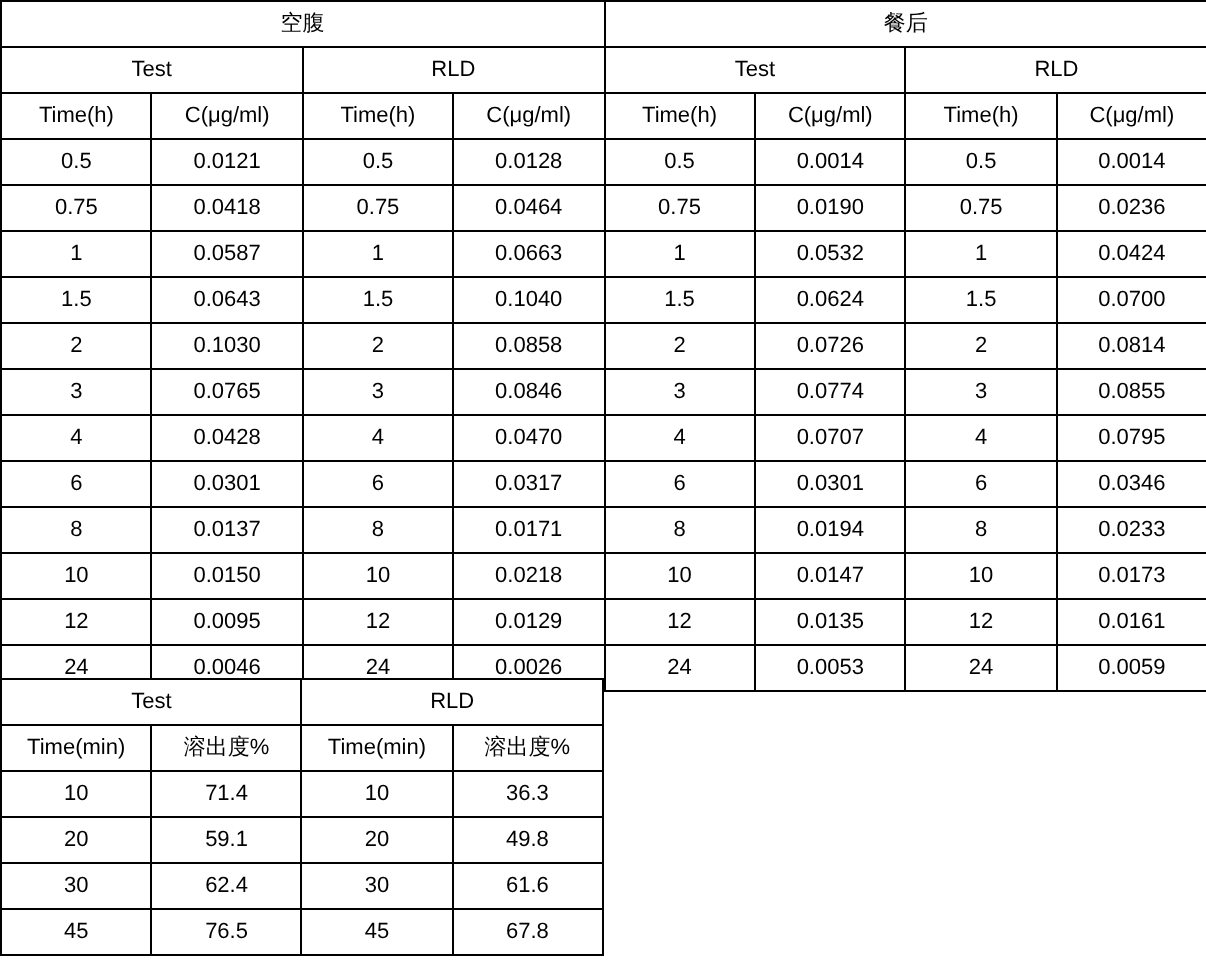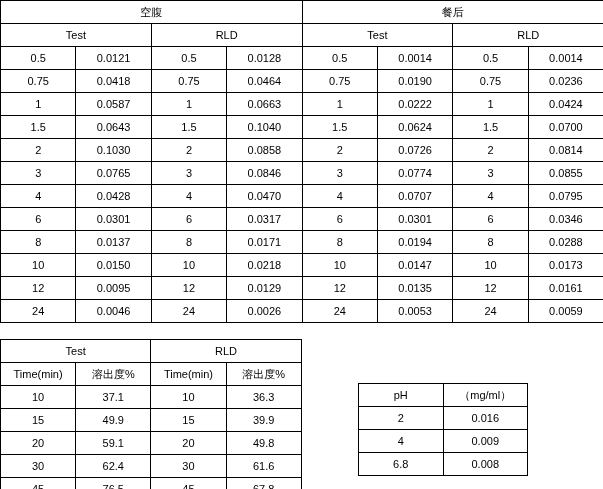--- a/index.html
+++ b/index.html
@@ -94,20 +94,30 @@
         <tr>
           <td colspan="4">空腹</td>
           <td colspan="4">餐后</td>
         </tr>
         <tr>
           <td colspan="2">Test</td>
           <td colspan="2">RLD</td>
           <td colspan="2">Test</td>
           <td colspan="2">RLD</td>
         </tr>
+        <tr>
+          <td>Time(h)</td>
+          <td>C(μg/ml)</td>
+          <td>Time(h)</td>
+          <td>C(μg/ml)</td>
+          <td>Time(h)</td>
+          <td>C(μg/ml)</td>
+          <td>Time(h)</td>
+          <td>C(μg/ml)</td>
+        </tr>
 
         <tr>
           <td>0.5</td>
           <td>0.0121</td>
           <td>0.5</td>
           <td>0.0128</td>
           <td>0.5</td>
           <td>0.0014</td>
           <td>0.5</td>
           <td>0.0014</td>
@@ -121,21 +131,21 @@
           <td>0.0190</td>
           <td>0.75</td>
           <td>0.0236</td>
         </tr>
         <tr>
           <td>1</td>
           <td>0.0587</td>
           <td>1</td>
           <td>0.0663</td>
           <td>1</td>
-          <td>0.0222</td>
+          <td>0.0532</td>
           <td>1</td>
           <td>0.0424</td>
         </tr>
         <tr>
           <td>1.5</td>
           <td>0.0643</td>
           <td>1.5</td>
           <td>0.1040</td>
           <td>1.5</td>
           <td>0.0624</td>
@@ -183,21 +193,21 @@
           <td>0.0346</td>
         </tr>
         <tr>
           <td>8</td>
           <td>0.0137</td>
           <td>8</td>
           <td>0.0171</td>
           <td>8</td>
           <td>0.0194</td>
           <td>8</td>
-          <td>0.0288</td>
+          <td>0.0233</td>
         </tr>
         <tr>
           <td>10</td>
           <td>0.0150</td>
           <td>10</td>
           <td>0.0218</td>
           <td>10</td>
           <td>0.0147</td>
           <td>10</td>
           <td>0.0173</td>
@@ -240,29 +250,23 @@
           <td colspan="2">RLD</td>
         </tr>
         <tr>
           <td>Time(min)</td>
           <td>溶出度%</td>
           <td>Time(min)</td>
           <td>溶出度%</td>
         </tr>
         <tr>
           <td>10</td>
-          <td>37.1</td>
+          <td>71.4</td>
           <td>10</td>
           <td>36.3</td>
-        </tr>
-        <tr>
-          <td>15</td>
-          <td>49.9</td>
-          <td>15</td>
-          <td>39.9</td>
         </tr>
         <tr>
           <td>20</td>
           <td>59.1</td>
           <td>20</td>
           <td>49.8</td>
         </tr>
         <tr>
           <td>30</td>
           <td>62.4</td>
@@ -272,40 +276,14 @@
         <tr>
           <td>45</td>
           <td>76.5</td>
           <td>45</td>
           <td>67.8</td>
         </tr>
       </tbody>
     </table>
   </div>
 
-  <div id="ph-block">
-    <table class="grid">
-      <colgroup>
-        <col class="col-p">
-          <col class="col-p">
-      </colgroup>
-      <tbody>
-        <tr>
-          <td>pH</td>
-          <td>（mg/ml）</td>
-        </tr>
-        <tr>
-          <td>2</td>
-          <td>0.016</td>
-        </tr>
-        <tr>
-          <td>4</td>
-          <td>0.009</td>
-        </tr>
-        <tr>
-          <td>6.8</td>
-          <td>0.008</td>
-        </tr>
-      </tbody>
-    </table>
-  </div>
 
 </div>
 
 </body></html>

